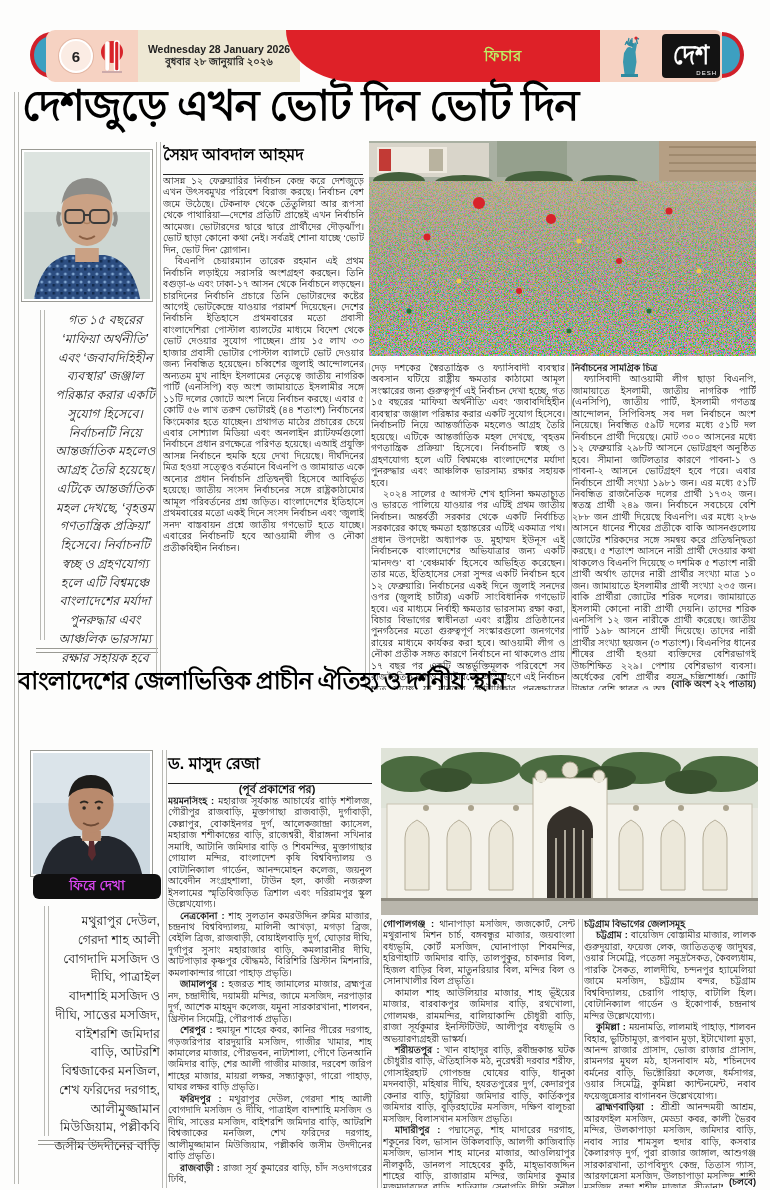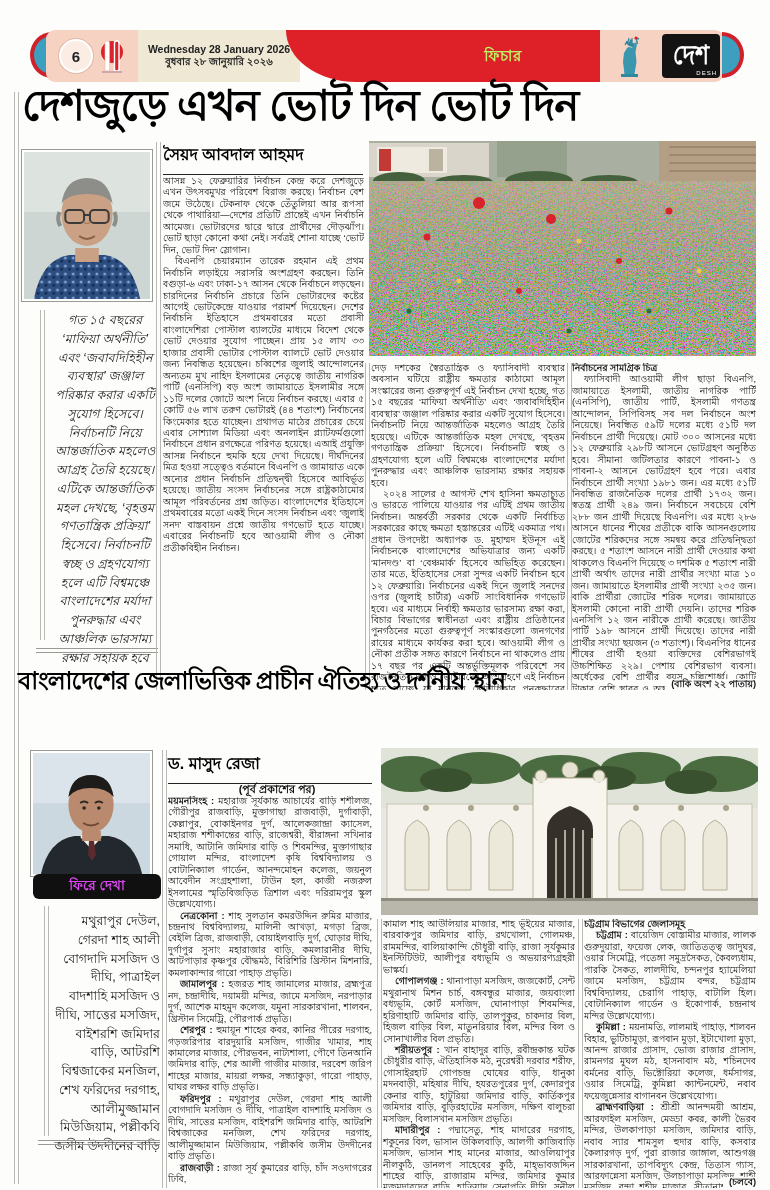--- a/index.html
+++ b/index.html
@@ -301,22 +301,22 @@
           <circle cx="300" cy="60" r="3"></circle>
           <circle cx="345" cy="60" r="3"></circle>
         </g>
       <rect x="0" y="152" width="377" height="15" fill="#b9b6ac"></rect>
       <rect x="0" y="150" width="377" height="3" fill="#8e8b80"></rect>
     </svg>
   </div>
 
   <div class="vrule" style="left:377px;top:919px;height:269px;"></div>
   <div class="bodycol" style="left:383px;top:919px;width:192px;height:269px;">
+    <p><b class="lead">গোপালগঞ্জ :</b> <span>থানাপাড়া মসজিদ, জজকোর্ট, সেন্ট মথুরানাথ মিশন চার্চ, বঙ্গবন্ধুর মাজার, জয়বাংলা বধ্যভূমি, কোর্ট মসজিদ, ঘোনাপাড়া শিবমন্দির, হরিণাহাটি জমিদার বাড়ি, তালপুকুর, চাকদার বিল, হিজল বাড়ির বিল, মাতুনরিয়ার বিল, মন্দির বিল ও সোনাখালীর বিল প্রভৃতি।</span></p>
     <p><span>কামাল শাহ আউলিয়ার মাজার, শাহ ভূঁইয়ের মাজার, বারবাকপুর জমিদার বাড়ি, রথখোলা, গোলমঞ্চ, রামমন্দির, বালিয়াকান্দি চৌধুরী বাড়ি, রাজা সূর্যকুমার ইনস্টিটিউট, আলীপুর বধ্যভূমি ও অভয়ারণ্যগ্রহরী ভাস্কর্য।</span></p>
-    <p><b class="lead">গোপালগঞ্জ :</b> <span>থানাপাড়া মসজিদ, জজকোর্ট, সেন্ট মথুরানাথ মিশন চার্চ, বঙ্গবন্ধুর মাজার, জয়বাংলা বধ্যভূমি, কোর্ট মসজিদ, ঘোনাপাড়া শিবমন্দির, হরিণাহাটি জমিদার বাড়ি, তালপুকুর, চাকদার বিল, হিজল বাড়ির বিল, মাতুনরিয়ার বিল, মন্দির বিল ও সোনাখালীর বিল প্রভৃতি।</span></p>
     <p><b class="lead">শরীয়তপুর :</b> <span>খান বাহাদুর বাড়ি, রবীন্দ্রকান্ত ঘটক চৌধুরীর বাড়ি, ঐতিহাসিক মঠ, নুরেশ্বরী দরবার শরীফ, গোসাইরহাট গোপচন্দ্র ঘোষের বাড়ি, ধানুকা মদনবাড়ী, মহিষার দীঘি, হযরতপুরের দুর্গ, কেদারপুর কেনার বাড়ি, হাটুরিয়া জমিদার বাড়ি, কার্তিকপুর জমিদার বাড়ি, বুড়িরহাটের মসজিদ, দক্ষিণ বালুচরা মসজিদ, বিলাসখান মসজিদ প্রভৃতি।</span></p>
     <p><b class="lead">মাদারীপুর :</b> <span>পদ্মাসেতু, শাহ মাদারের দরগাহ, শকুনের বিল, ভাসান উকিলবাড়ি, আলগী কাজিবাড়ি মসজিদ, ভাসান শাহ মানের মাজার, আওলিয়াপুর নীলকুঠি, ডানলপ সাহেবের কুঠি, মাহ্‌ভাবজদ্দিন শাহের বাড়ি, রাজারাম মন্দির, জমিদার কুমার মজুমদারদের বাড়ি, হাতিয়াদ সেনাপতি দীঘি, সুনীল গঙ্গোপাধ্যায়ের বাড়ি, সৈয়দ আবুল হোসেনের বাড়ি, হাজি শরীয়ত উল্লাহর ও নুদু মিয়ার বাড়ি, চৌধুরী রায় চৌধুরীর বাড়ি ও সৈয়দ আবুল হোসেন কলেজসমূহ কালকিনি, শোয়াজপুর।</span></p>
   </div>
 
   <div class="vrule" style="left:578px;top:919px;height:269px;"></div>
   <div class="bodycol" style="left:584px;top:919px;width:172px;height:269px;">
     <p class="subhead">চট্টগ্রাম বিভাগের জেলাসমূহ</p>
     <p><b class="lead">চট্টগ্রাম :</b> <span>বায়েজিদ বোস্তামীর মাজার, লালক গুরুদুয়ারা, ফয়েজ লেক, জাতিতত্ত্ব জাদুঘর, ওয়ার সিমেট্রি, পতেঙ্গা সমুদ্রসৈকত, কৈবল্যধাম, পারকি সৈকত, লালদীঘি, চন্দনপুর হ্যামেলিয়া জামে মসজিদ, চট্টগ্রাম বন্দর, চট্টগ্রাম বিশ্ববিদ্যালয়, চেরাগি পাহাড়, বাটালি হিল। বোটানিক্যাল গার্ডেন ও ইকোপার্ক, চন্দ্রনাথ মন্দির উল্লেখযোগ্য।</span></p>
     <p><b class="lead">কুমিল্লা :</b> <span>ময়নামতি, লালমাই পাহাড়, শালবন বিহার, ভুটিচামুড়া, রূপবান মুড়া, ইটাখোলা মুড়া, আনন্দ রাজার প্রাসাদ, ভোজ রাজার প্রাসাদ, রামনগর মুঘল মঠ, হাসনাবাদ মঠ, শচিনদেব বর্মনের বাড়ি, ভিক্টোরিয়া কলেজ, ধর্মসাগর, ওয়ার সিমেট্রি, কুমিল্লা ক্যান্টনমেন্ট, নবাব ফয়েজুন্নেসার বাগানবন উল্লেখযোগ্য।</span></p>
     <p><b class="lead">ব্রাহ্মণবাড়িয়া :</b> <span>শ্রীশ্রী আনন্দময়ী আশ্রম, আরফাইল মসজিদ, মেড্ডা কবর, কালী ভৈরব মন্দির, উলকাপাড়া মসজিদ, জমিদার বাড়ি, নবাব স্যার শামসুল হুদার বাড়ি, কসবার কৈলারগড় দুর্গ, পুরা রাজার জাঙ্গাল, আশুগঞ্জ সারকারখানা, তাপবিদ্যুৎ কেন্দ্র, তিতাস গ্যাস, আরফান্নেসা মসজিদ, উলচাপাড়া মসজিদ, শাহী মসজিদ, বন্দা শহীদ মাজার, সীতানাহ আশ্রম, সর্বধর্ম সমন্বয় মন্দির, জগন্নাথ মন্দির, বিষ্ণুমূর্তি, নেত্রযাম বৌদ্ধবিহার, কসবা কৈলাগড় জাঙ্গাল, হাতিরপুল, নবীনগর মঠ, হরিপুর জমিদার বাড়ি, কাউতলী এভারসন স্মৃতিসৌধ প্রভৃতি।</span></p>

